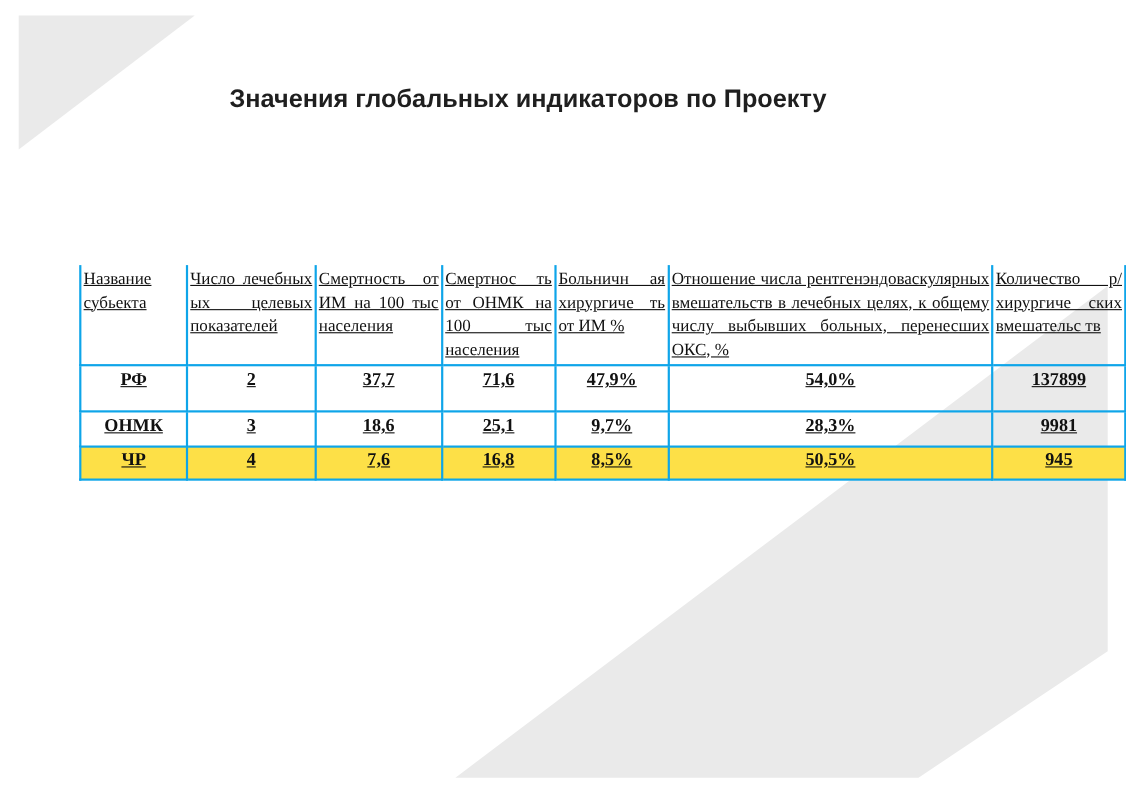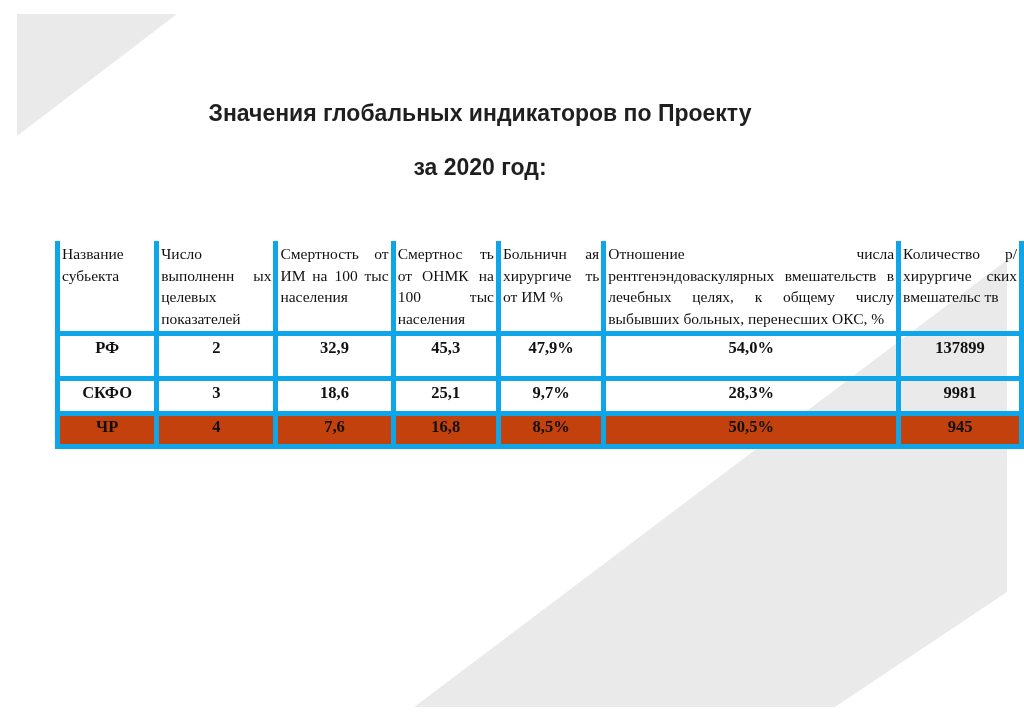--- a/index.html
+++ b/index.html
@@ -10,84 +10,84 @@
     }
     .bg-shapes { position: absolute; left: 0; top: 0; width: 1024px; height: 724px; z-index: 0; }
     .title {
       position: absolute; left: 150px; top: 74px; width: 660px;
       text-align: center;
       font-family: "Liberation Sans", sans-serif;
       font-weight: bold; font-size: 23px; line-height: 30px;
       color: #1f1f1f;
       z-index: 1;
     }
-    .title span { display: block; margin-top: 24px; }
+    .title span { display: block; }
     table.indicators {
-      position: absolute; left: 55px; top: 241px;
+      position: absolute; left: 72px; top: 241px;
       border-collapse: collapse;
       z-index: 1;
       font-family: "Liberation Serif", serif;
       color: #111;
+      text-decoration: underline;
     }
     table.indicators th, table.indicators td {
-      border: 5px solid #0ea5e9;
+      border: 2px solid #0ea5e9;
       padding: 0 2px;
     }
     table.indicators tr:first-child th { border-top: none; }
     table.indicators th {
       font-weight: normal; font-size: 15.5px; line-height: 21.5px;
       text-align: justify; text-align-last: left;
       vertical-align: top; padding-top: 2px; padding-bottom: 2px;
     }
     table.indicators td {
       font-weight: bold; font-size: 16.5px;
       text-align: center; vertical-align: top;
     }
     tr.row-rf td { height: 38px; padding-top: 2px; }
     tr.row-skfo td { height: 28px; padding-top: 2px; }
     tr.row-chr td { height: 27px; padding-top: 1px; }
-    tr.highlight td { background: #c2410c; }
+    tr.highlight td { background: #fde047; }
     .c1 { width: 92px; } .c2 { width: 112px; } .c3 { width: 110px; }
     .c4 { width: 98px; } .c5 { width: 98px; } .c6 { width: 293px; } .c7 { width: 116px; }
   </style>
 </head>
 <body>
 
 <svg class="bg-shapes" viewBox="0 0 1024 724">
   <polygon points="17,14 177,14 17,136" fill="#EAEAEA"></polygon>
   <polygon points="414,707 1007,260 1007,592 835,707" fill="#EAEAEA"></polygon>
 </svg>
 
 <div class="title">
   <span>Значения глобальных индикаторов по Проекту</span>
-  <span>за 2020 год:</span>
 </div>
 
 <table class="indicators">
   <tbody>
       <tr>
     <th class="c1">Название субьекта</th>
-    <th class="c2">Число выполненн ых целевых показателей</th>
+    <th class="c2">Число лечебных ых целевых показателей</th>
     <th class="c3">Смертность от ИМ на 100 тыс населения</th>
     <th class="c4">Смертнос ть от ОНМК на 100 тыс населения</th>
     <th class="c5">Больничн ая хирургиче ть от ИМ %</th>
     <th class="c6">Отношение числа рентгенэндоваскулярных вмешательств в лечебных целях, к общему числу выбывших больных, перенесших ОКС, %</th>
     <th class="c7">Количество р/хирургиче ских вмешательс тв</th>
   </tr>
   <tr class="row-rf">
     <td>РФ</td>
     <td>2</td>
-    <td>32,9</td>
-    <td>45,3</td>
+    <td>37,7</td>
+    <td>71,6</td>
     <td>47,9%</td>
     <td>54,0%</td>
     <td>137899</td>
   </tr>
   <tr class="row-skfo">
-    <td>СКФО</td>
+    <td>ОНМК</td>
     <td>3</td>
     <td>18,6</td>
     <td>25,1</td>
     <td>9,7%</td>
     <td>28,3%</td>
     <td>9981</td>
   </tr>
   <tr class="row-chr highlight">
     <td>ЧР</td>
     <td>4</td>

